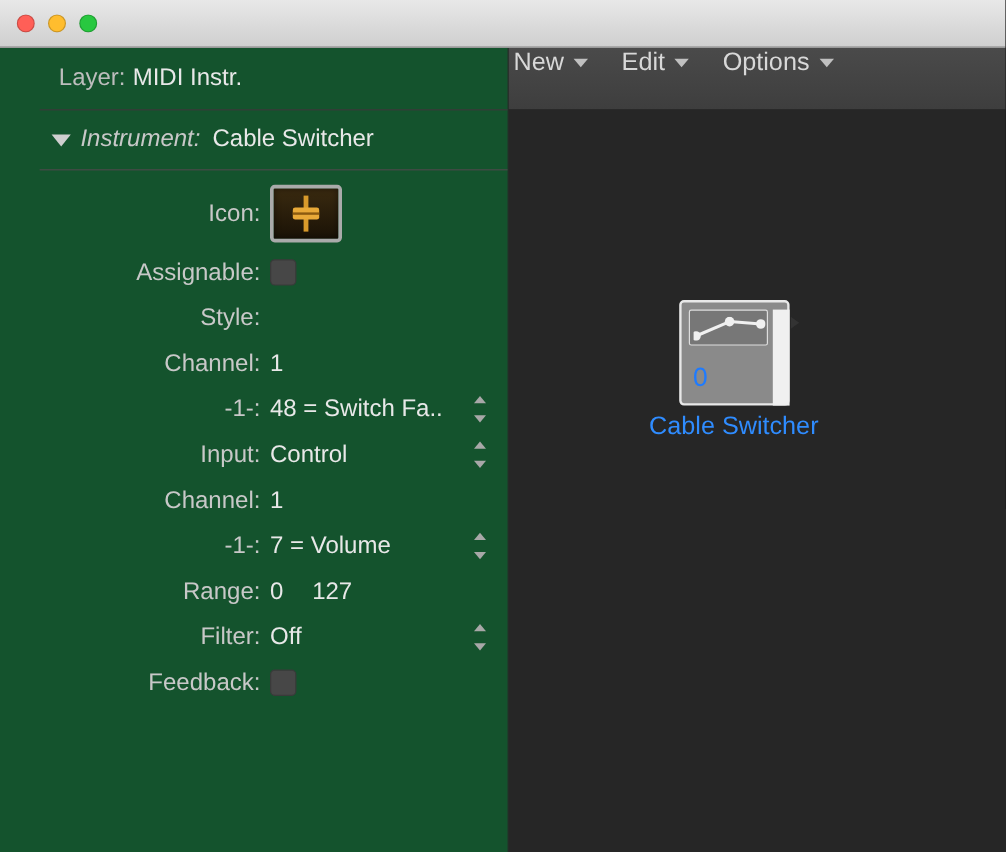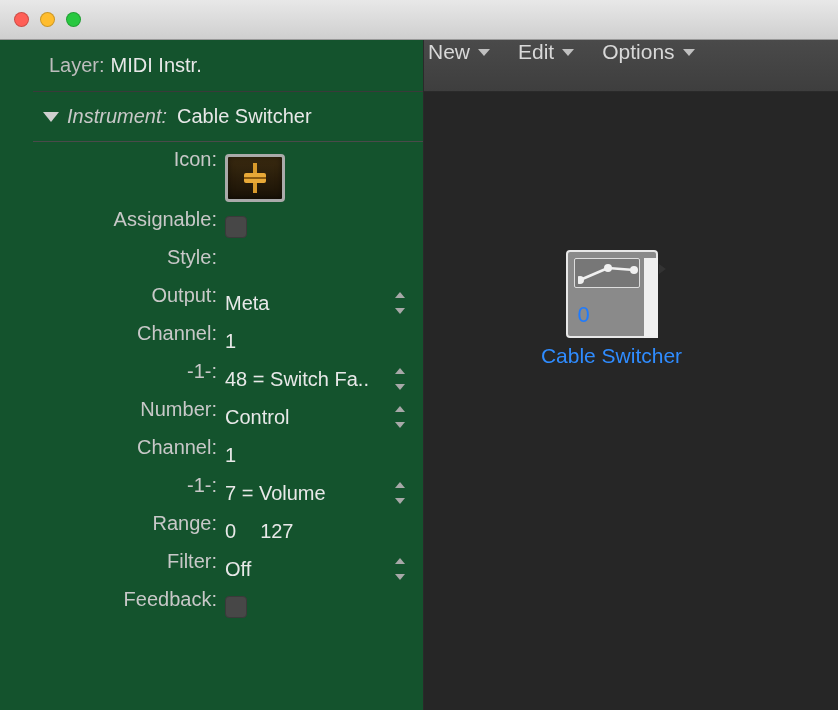--- a/index.html
+++ b/index.html
@@ -68,20 +68,21 @@
       border-right: 8px solid transparent;
       border-top: 10px solid #cfcfcf;
       margin-right: 8px;
     }
     .section-hdr .lbl { color: #c8c8c8; font-style: italic; }
     .section-hdr .val { color: #e8e8e8; margin-left: 10px; }
 
     .rows { padding-top: 6px; }
     .row {
       display: flex;
+      align-items: center;
       height: 38px;
       padding: 0 10px 0 0;
     }
     .row.tall { height: 60px; }
     .row-label {
       width: 192px;
       text-align: right;
       color: #c8c8c8;
       font-size: 20px;
       padding-right: 8px;
@@ -263,45 +264,38 @@
         <div class="row-label">Assignable:</div>
         <div class="row-value">
           <div class="checkbox"></div>
         </div>
       </div>
 
       <div class="row">
         <div class="row-label">Style:</div>
       </div>
 
-      <div class="row">
-        <div class="row-label">Output:</div>
-        <div class="row-value">
-          <span>Meta</span>
-          <span class="stepper"></span>
-        </div>
-      </div>
 
       <div class="row">
         <div class="row-label">Channel:</div>
         <div class="row-value">
           <span>1</span>
         </div>
       </div>
 
       <div class="row">
         <div class="row-label">-1-:</div>
         <div class="row-value">
           <span>48 = Switch Fa..</span>
           <span class="stepper"></span>
         </div>
       </div>
 
       <div class="row">
-        <div class="row-label">Number:</div>
+        <div class="row-label">Input:</div>
         <div class="row-value">
           <span>Control</span>
           <span class="stepper"></span>
         </div>
       </div>
 
       <div class="row">
         <div class="row-label">Channel:</div>
         <div class="row-value">
           <span>1</span>

